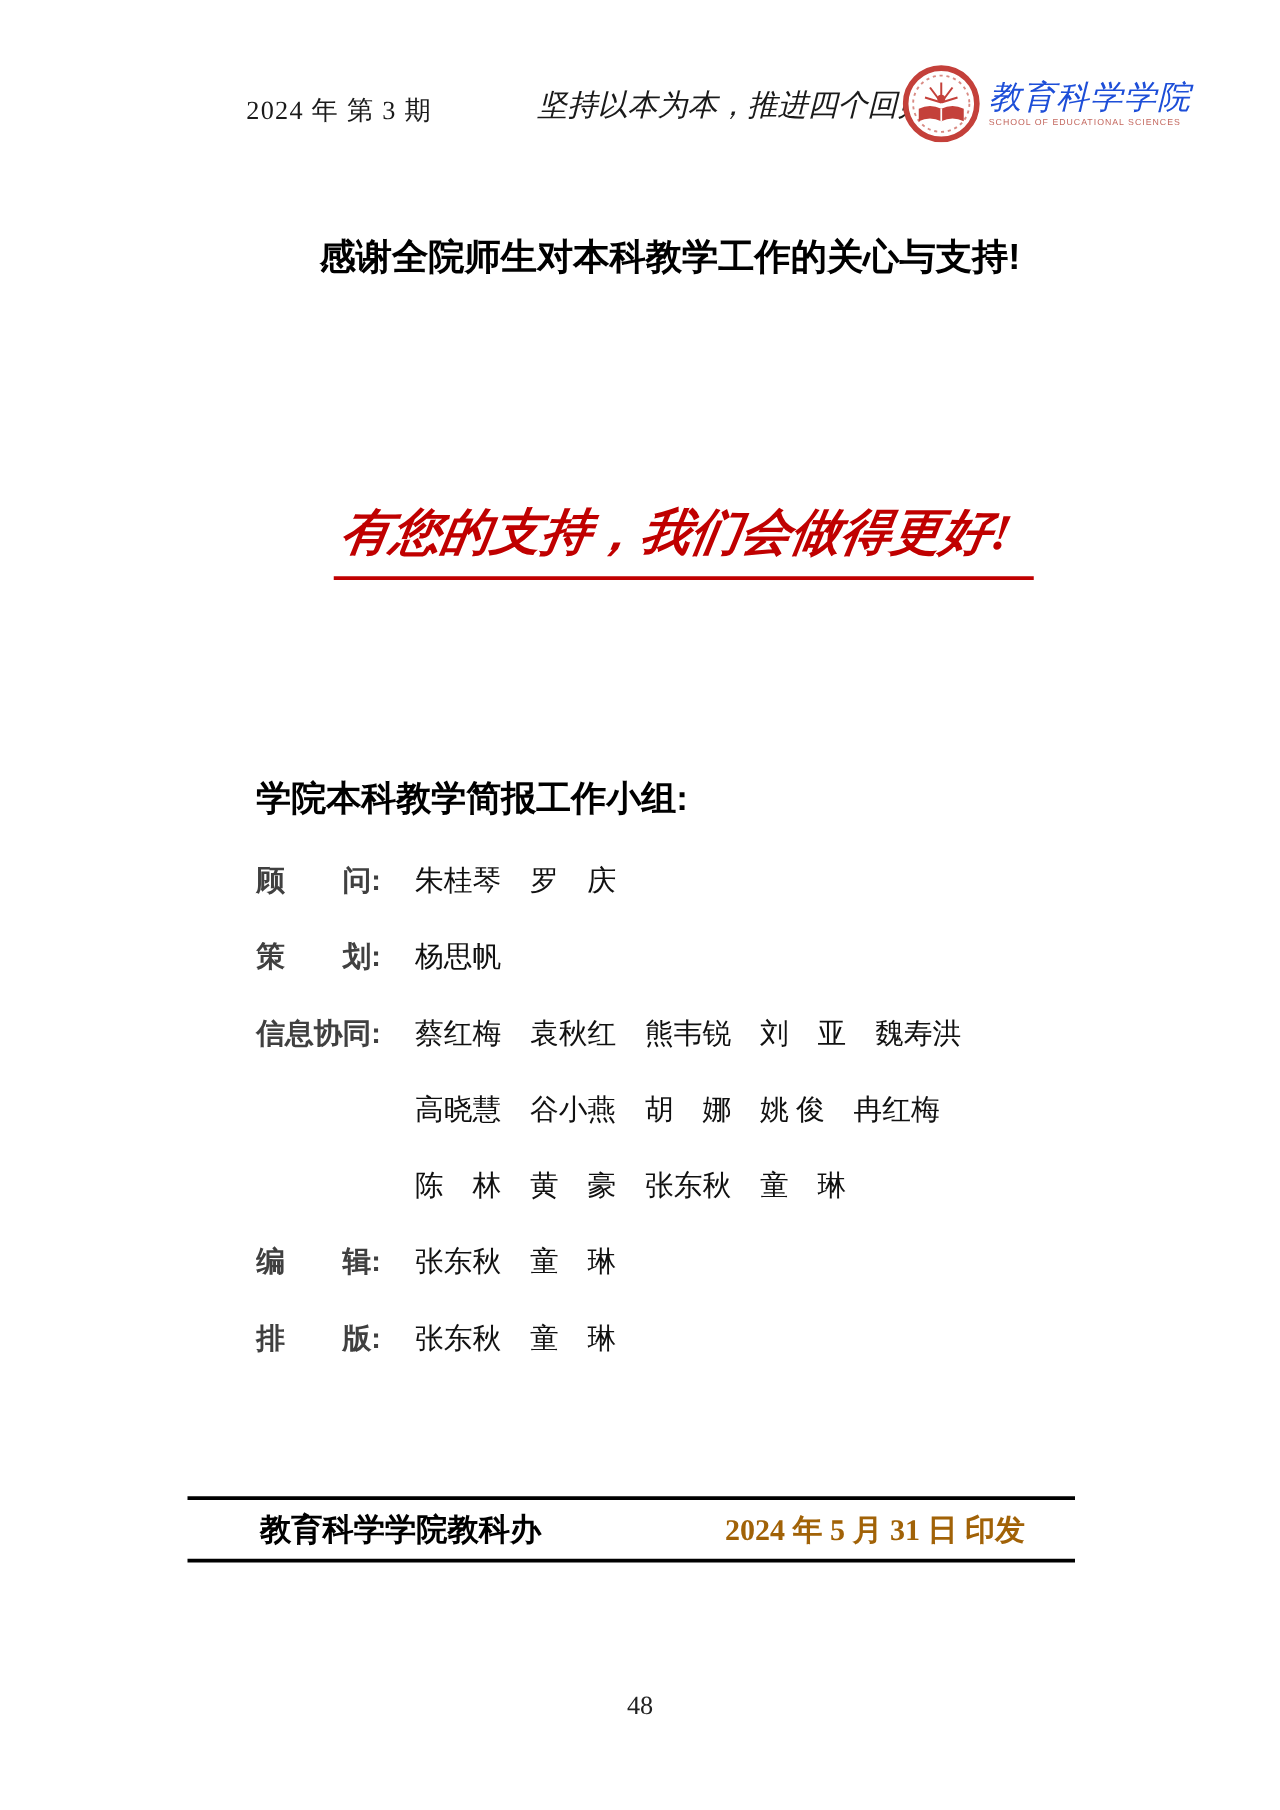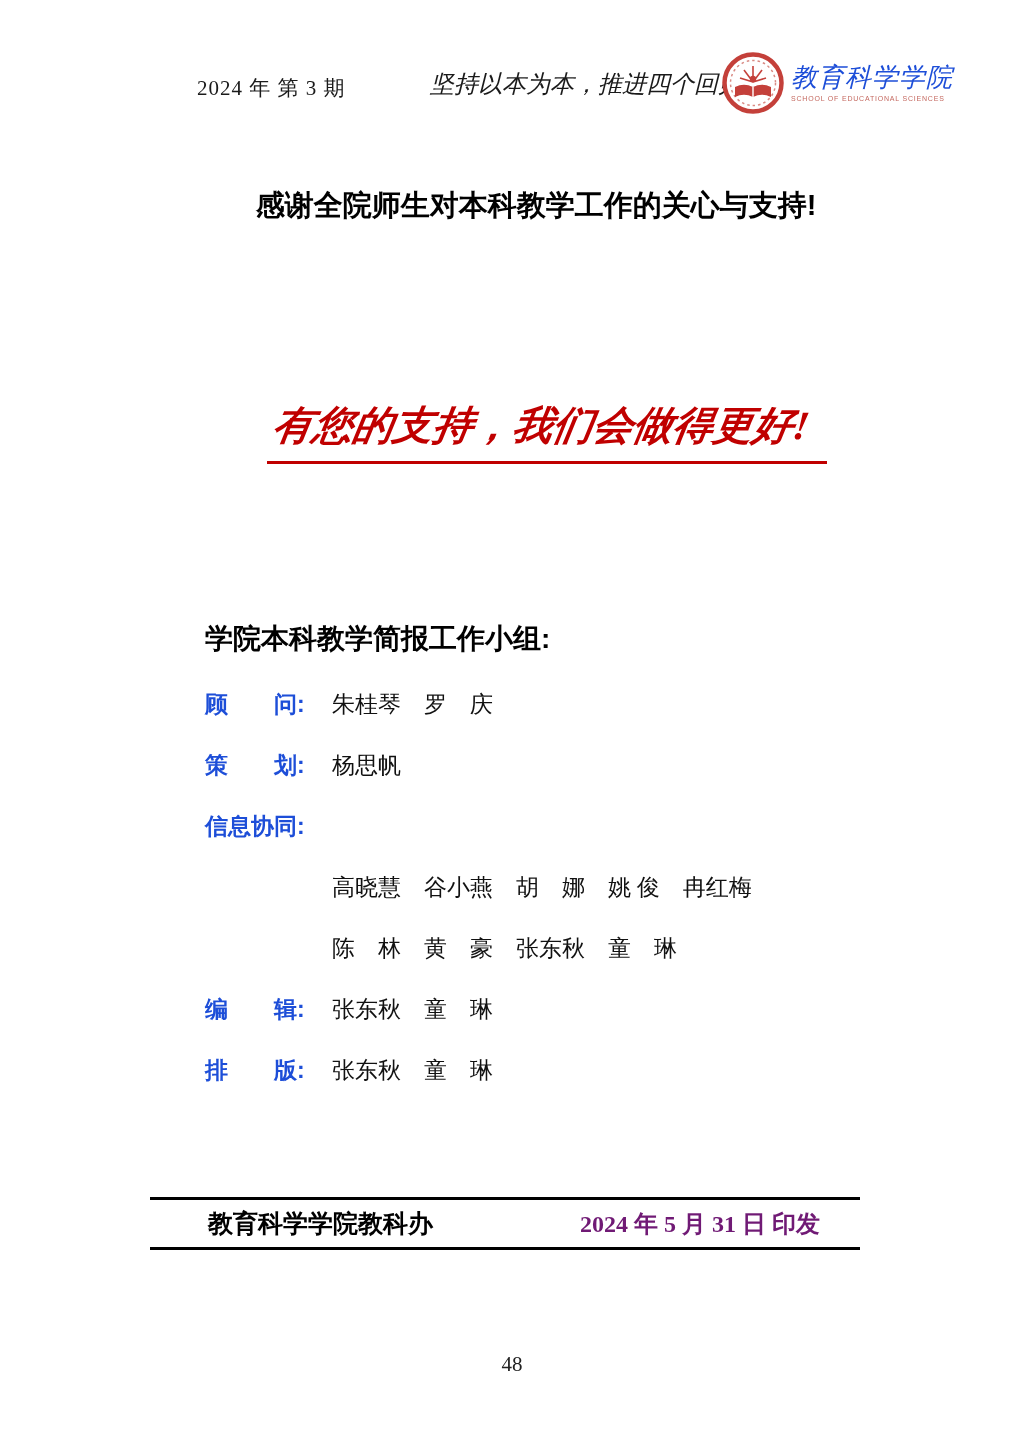--- a/index.html
+++ b/index.html
@@ -73,40 +73,40 @@
     font-size: 28px; font-weight: bold; color: #000;
     font-family: "Liberation Sans", sans-serif;
     margin-bottom: 31px; white-space: nowrap;
   }
   .team-row {
     display: flex; align-items: baseline;
     font-size: 23px; margin-bottom: 30px; white-space: nowrap;
   }
   .team-label {
     flex: 0 0 127px; width: 127px;
-    font-weight: bold; color: #1d4ed8;
+    font-weight: bold; color: #404040;
     font-family: "Liberation Sans", sans-serif;
   }
   .team-names { color: #111; }
 
   
   .imprint {
     position: absolute; left: 150px; top: 1197px; width: 710px;
     border-top: 3px solid #000; border-bottom: 3px solid #000;
     box-sizing: border-box; height: 53px;
     display: flex; align-items: center;
   }
   .imprint-issuer {
     margin-left: 58px; font-size: 25px; font-weight: bold;
     font-family: "Liberation Sans", sans-serif; color: #000;
     white-space: nowrap;
   }
   .imprint-date {
     margin-left: auto; margin-right: 40px;
-    font-size: 24px; font-weight: bold; color: #701a75; white-space: nowrap;
+    font-size: 24px; font-weight: bold; color: #a16207; white-space: nowrap;
   }
 
   
   .page-number {
     position: absolute; left: 0; top: 1352px; width: 1024px;
     text-align: center; font-size: 21px; color: #222;
   }
 </style>
 </head>
 <body>
@@ -151,20 +151,21 @@
   <div class="team-row">
     <span class="team-label">顾　　问:</span>
     <span class="team-names">朱桂琴　罗　庆</span>
   </div>
   <div class="team-row">
     <span class="team-label">策　　划:</span>
     <span class="team-names">杨思帆</span>
   </div>
   <div class="team-row">
     <span class="team-label">信息协同:</span>
+    <span class="team-names">蔡红梅　袁秋红　熊韦锐　刘　亚　魏寿洪</span>
   </div>
   <div class="team-row">
     <span class="team-label"></span>
     <span class="team-names">高晓慧　谷小燕　胡　娜　姚 俊　冉红梅</span>
   </div>
   <div class="team-row">
     <span class="team-label"></span>
     <span class="team-names">陈　林　黄　豪　张东秋　童　琳</span>
   </div>
   <div class="team-row">

